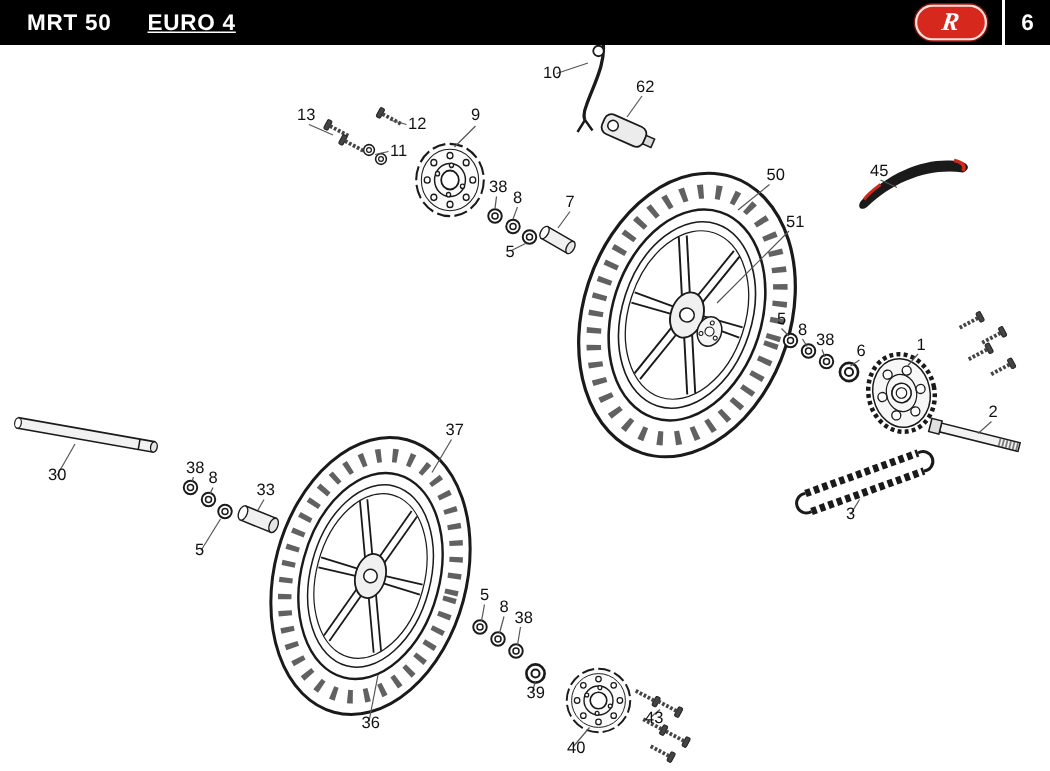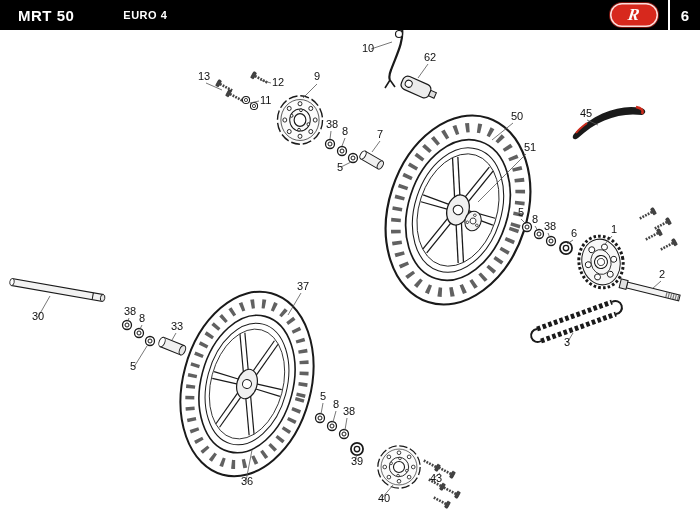--- a/index.html
+++ b/index.html
@@ -1,20 +1,20 @@
 <!DOCTYPE html>
 <html style="--bar-black: #000000; --brand-red: #d7281d; --diagram-line: #1a1a1a; --accent-red: #cc2a1b;"><head>
 <meta charset="utf-8">
 <style>
   html,body{margin:0;padding:0;background:#fff;}
   body{width:700px;height:514px;position:relative;overflow:hidden;font-family:"Liberation Sans",sans-serif;}
   .topbar{position:absolute;top:0;left:0;width:700px;height:30px;background:var(--bar-black,#000);
           display:flex;align-items:center;color:#fff;font-weight:bold;}
   .model{margin-left:18px;font-size:15px;letter-spacing:.5px;}
-  .variant{margin-left:49px;font-size:11px;letter-spacing:.5px;}
+  .variant{margin-left:24px;font-size:15px;letter-spacing:.5px;text-decoration:underline;}
   .flexspacer{flex:1;}
   .logo{width:48px;height:24px;background:var(--brand-red,#d7281d);border-radius:12px;
         display:flex;align-items:center;justify-content:center;margin-right:10px;
         box-shadow:inset 0 0 0 1.5px rgba(255,255,255,.85), 0 0 0 1px #7a1610;}
   .logo-r{color:#fff;font-style:italic;font-weight:bold;font-size:17px;font-family:"Liberation Serif",serif;transform:skewX(-8deg);}
   .vline{width:2px;height:30px;background:#fff;}
   .pagenum{width:30px;text-align:center;font-size:15px;}
   .stage{position:absolute;top:30px;left:0;}
   text.co{font-family:"Liberation Sans",sans-serif;font-size:11px;fill:#111;}
   line.ld{stroke:#555;stroke-width:.8;}

